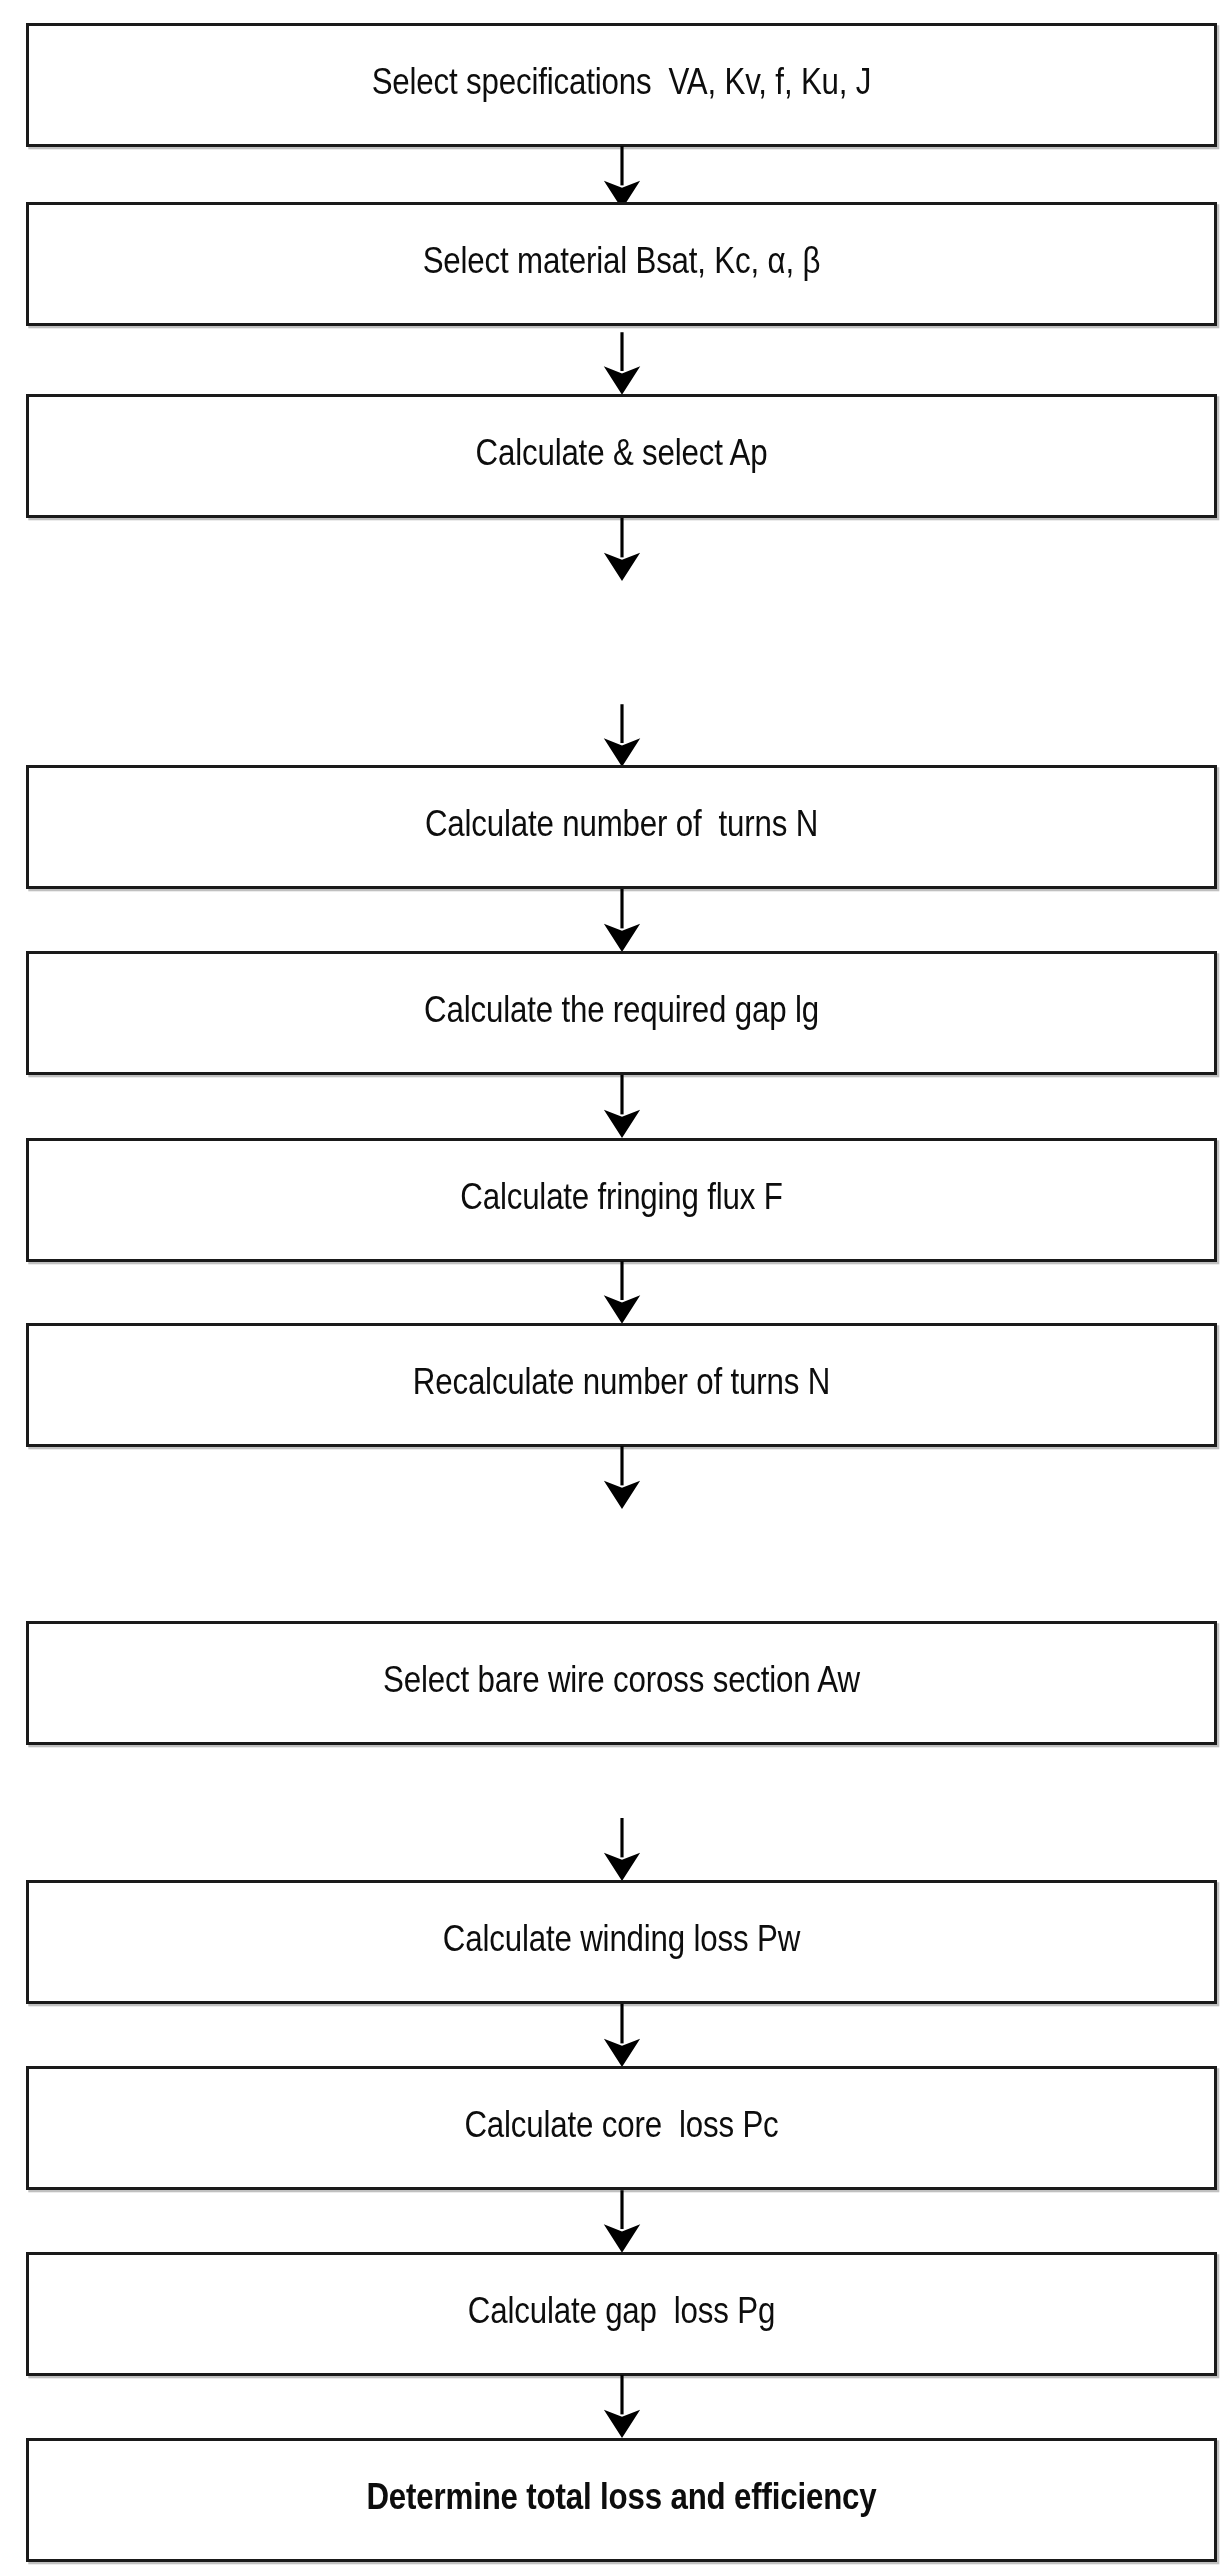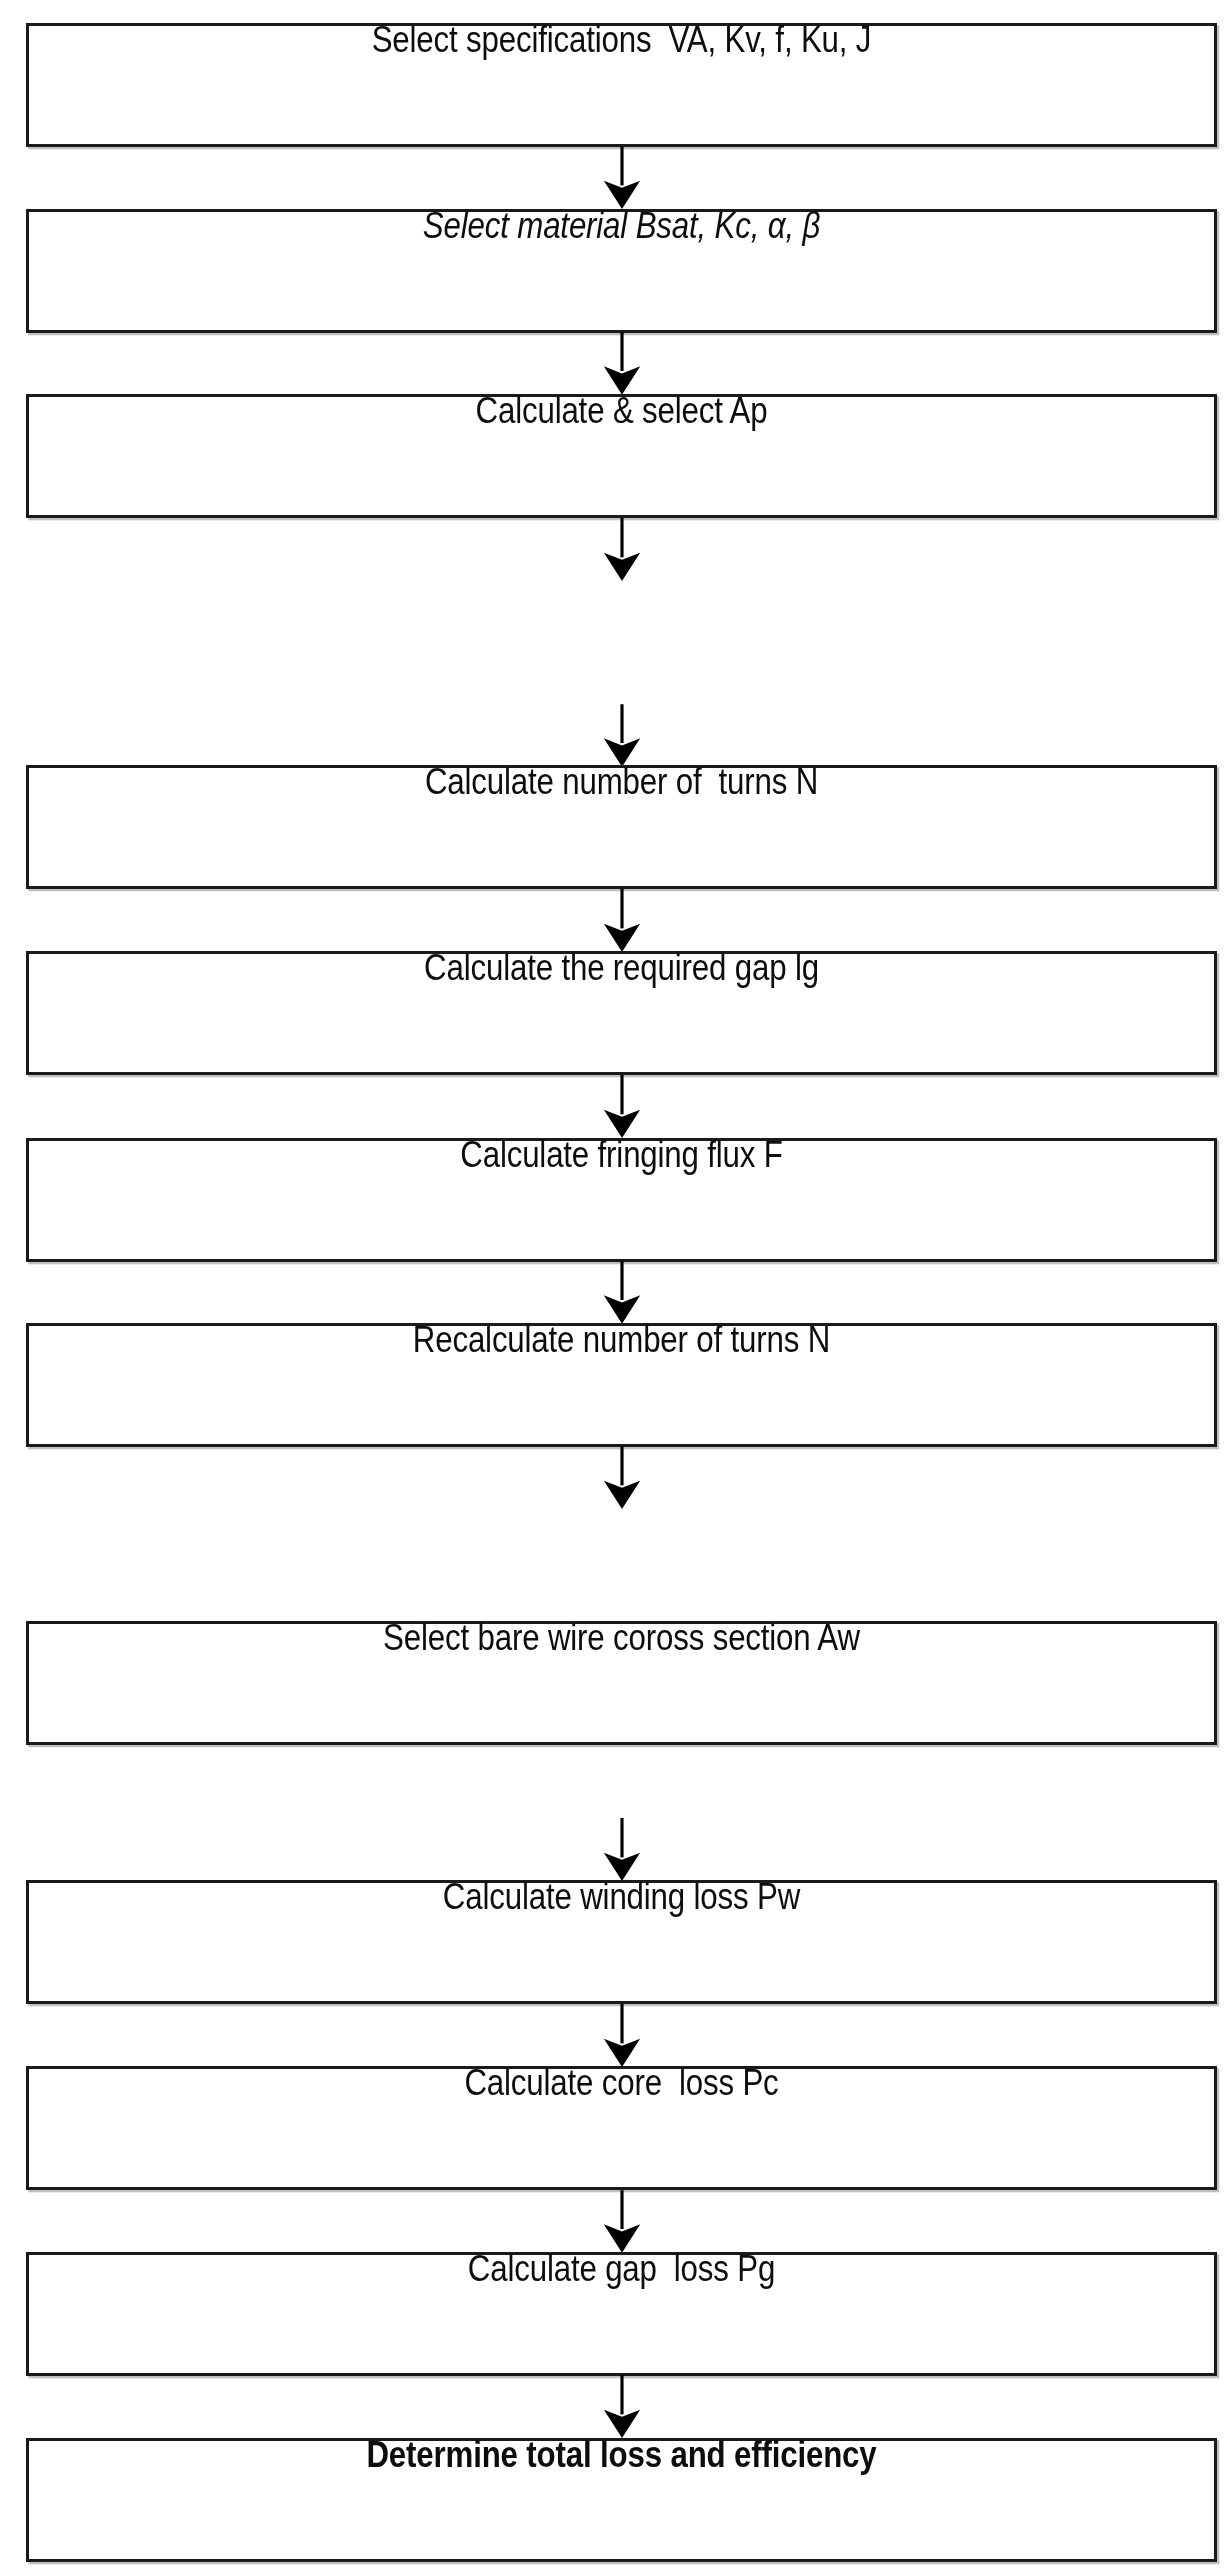--- a/index.html
+++ b/index.html
@@ -19,21 +19,21 @@
   .flow-node {
     position: absolute;
     left: 26px;
     width: 1191px;
     height: 124px;
     box-sizing: border-box;
     background: #ffffff;
     border: 3.1px solid #1a1a1a;
     box-shadow: 2.3px 2.3px 0 0 rgba(140,140,140,0.55);
     display: flex;
-    align-items: flex-start;
+    align-items: center;
     justify-content: center;
   }
   .flow-node-label {
     display: block;
     width: 100%;
     text-align: center;
     font-size: 37px;
     line-height: 1.04;
     color: #0d0d0d;
     letter-spacing: -0.2px;
@@ -62,21 +62,21 @@
 <div id="canvas">
     <div class="flow-node" style="top: 23px;">
       <span class="flow-node-label">Select specifications  VA, Kv, f, Ku, J</span>
     </div>
     <div class="flow-connector" style="top: 146px; height: 63px;">
       <svg viewBox="0 0 48 80" width="38" height="63" xmlns="http://www.w3.org/2000/svg">
         <rect x="22" y="0" width="4" height="50" fill="#000000"></rect>
         <path d="M 1 44 L 24 53 L 47 44 L 24 80 Z" fill="#000000"></path>
       </svg>
     </div>
-    <div class="flow-node" style="top: 209px; font-style: italic;">
+    <div class="flow-node" style="top: 202px;">
       <span class="flow-node-label">Select material Bsat, Kc, α, β</span>
     </div>
     <div class="flow-connector" style="top: 332px; height: 62px;">
       <svg viewBox="0 0 48 79" width="38" height="62" xmlns="http://www.w3.org/2000/svg">
         <rect x="22" y="0" width="4" height="49" fill="#000000"></rect>
         <path d="M 1 43 L 24 52 L 47 43 L 24 79 Z" fill="#000000"></path>
       </svg>
     </div>
     <div class="flow-node" style="top: 394px;">
       <span class="flow-node-label">Calculate &amp; select Ap</span>

